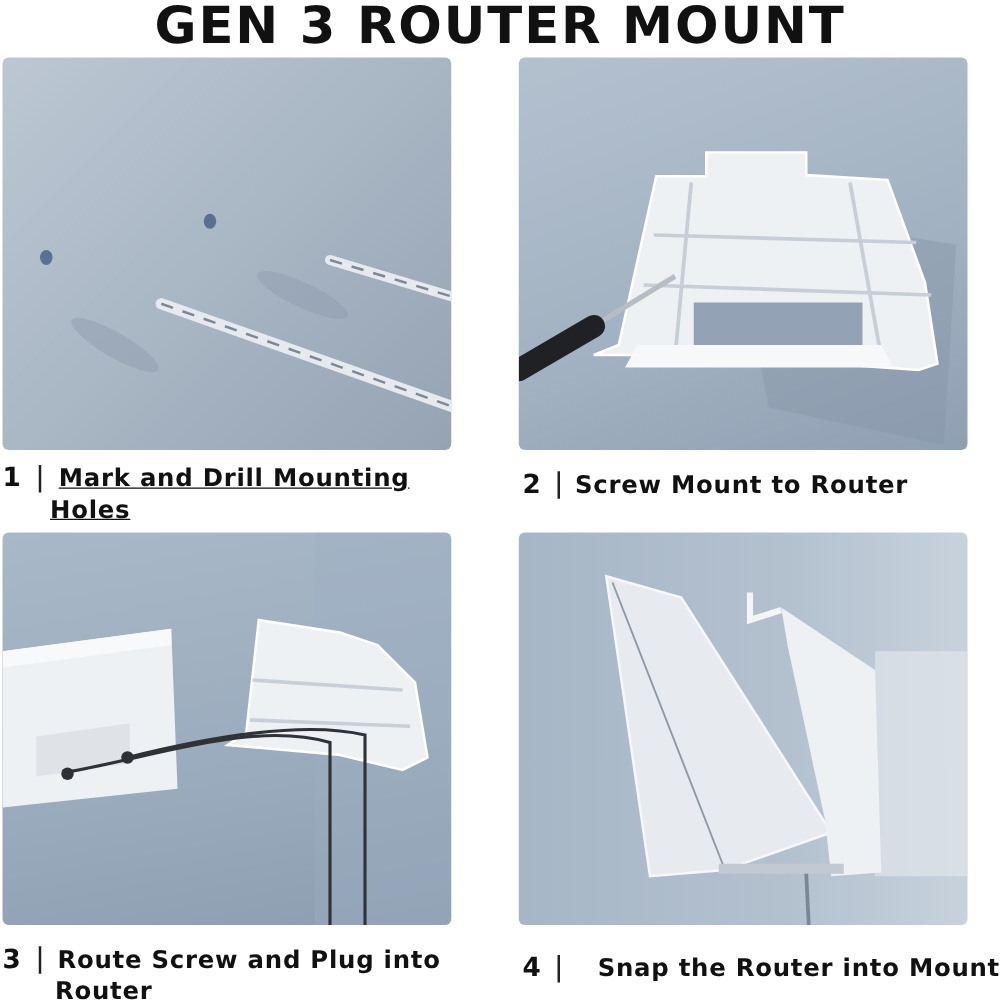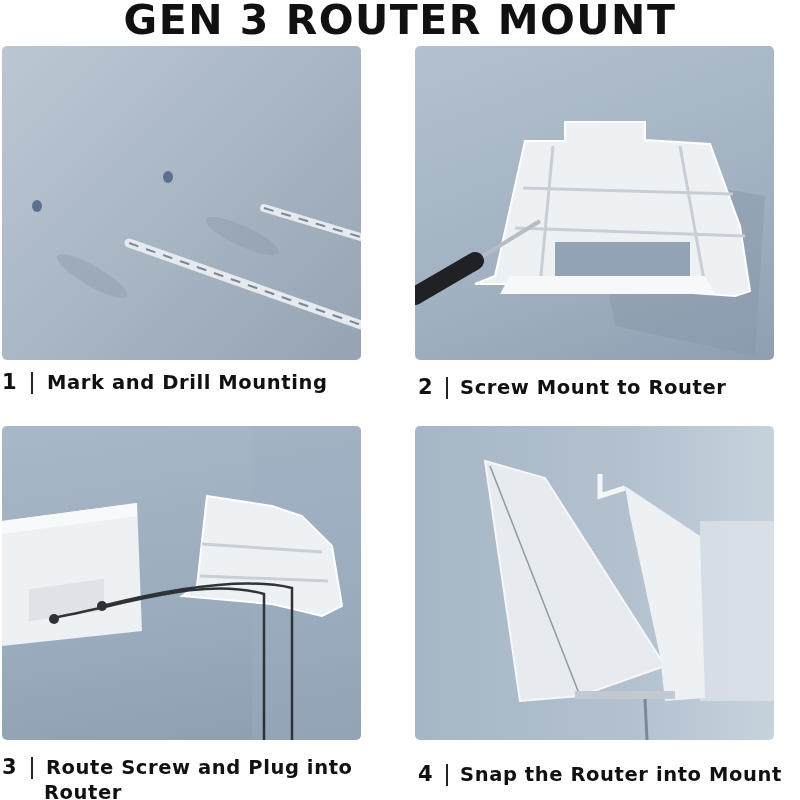--- a/index.html
+++ b/index.html
@@ -11,29 +11,29 @@
   .panel svg { position:absolute; left:0; top:0; width:100%; height:100%; }
   #p1 { left:2px; top:46px; background:linear-gradient(135deg,#bcc7d3 0%,#a9b6c4 50%,#95a3b3 100%); }
   #p2 { left:415px; top:46px; background:linear-gradient(160deg,#b3c1cf 0%,#a2b1c1 60%,#8f9fb2 100%); }
   #p3 { left:2px; top:426px; background:linear-gradient(170deg,#a9b8c8 0%,#9aabbd 60%,#8d9eb1 100%); }
   #p4 { left:415px; top:426px; background:linear-gradient(90deg,#a7b6c6 0%,#b3c1cf 60%,#c7d2dc 100%); }
   .caption { position:absolute; font-weight:bold; font-size:19.5px; line-height:25px; color:#111; letter-spacing:0.6px; }
   .caption .num { position:absolute; left:0; top:0; font-size:21px; }
   .caption .bar { position:absolute; top:2px; width:2px; height:22px; background:#222; }
   .caption .text { display:block; }
   #c1 { left:2px; top:370px; width:380px; }
-  #c1 .bar { left:29px; } #c1 .text { padding-left:45px; text-indent:0; }
+  #c1 .bar { left:29px; } #c1 .text { padding-left:45px; text-indent:0;text-decoration:underline; }
   #c1 .text2 { padding-left:38px; }
   #c2 { left:418px; top:375px; width:380px; }
   #c2 .bar { left:28px; } #c2 .text { padding-left:42px; }
   #c3 { left:2px; top:755px; width:390px; }
   #c3 .bar { left:29px; } #c3 .text { padding-left:44px; }
   #c3 .text2 { padding-left:42px; }
   #c4 { left:418px; top:762px; width:382px; }
-  #c4 .bar { left:28px; } #c4 .text { padding-left:42px; }
+  #c4 .bar { left:28px; } #c4 .text { padding-left:42px;text-align:right; }
 </style>
 </head>
 <body>
 
 <div class="title">GEN 3 ROUTER MOUNT</div>
 
 <div class="panel" id="p1">
   <svg viewBox="0 0 359 314">
     <ellipse cx="35" cy="160" rx="5" ry="6" fill="#5b6f8f"></ellipse>
     <ellipse cx="166" cy="131" rx="5" ry="6" fill="#5b6f8f"></ellipse>
@@ -92,20 +92,21 @@
     <polyline points="185,48 185,70 210,62" stroke="#f3f5f7" stroke-width="5" fill="none"></polyline>
     <rect x="160" y="265" width="100" height="8" fill="#c1c9d2"></rect>
     <line x1="230" y1="273" x2="232" y2="314" stroke="#7b8794" stroke-width="3"></line>
   </svg>
 </div>
 
 <div class="caption" id="c1">
   <span class="num">1</span>
   <span class="bar"></span>
   <span class="text">Mark and Drill Mounting</span>
+  <span class="text text2">Holes</span>
 </div>
 
 <div class="caption" id="c2">
   <span class="num">2</span>
   <span class="bar"></span>
   <span class="text">Screw Mount to Router</span>
 </div>
 
 <div class="caption" id="c3">
   <span class="num">3</span>

